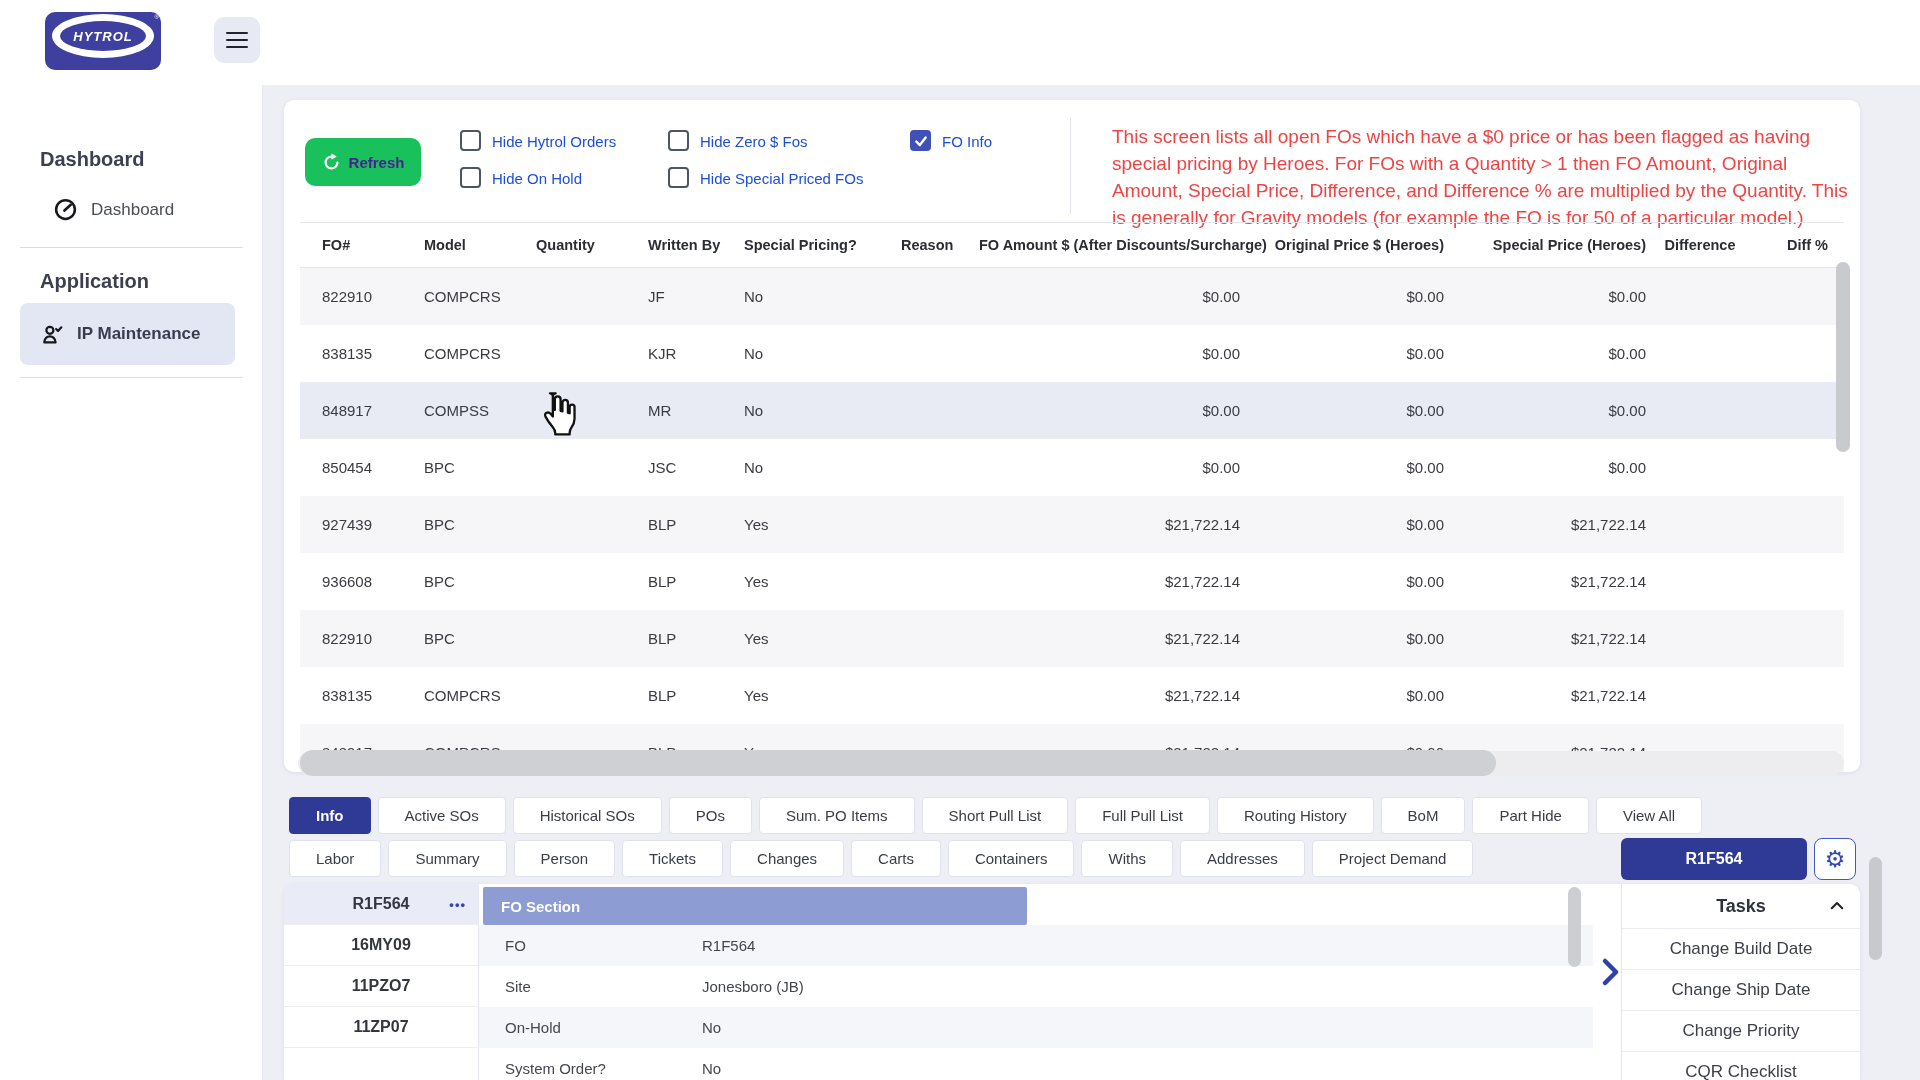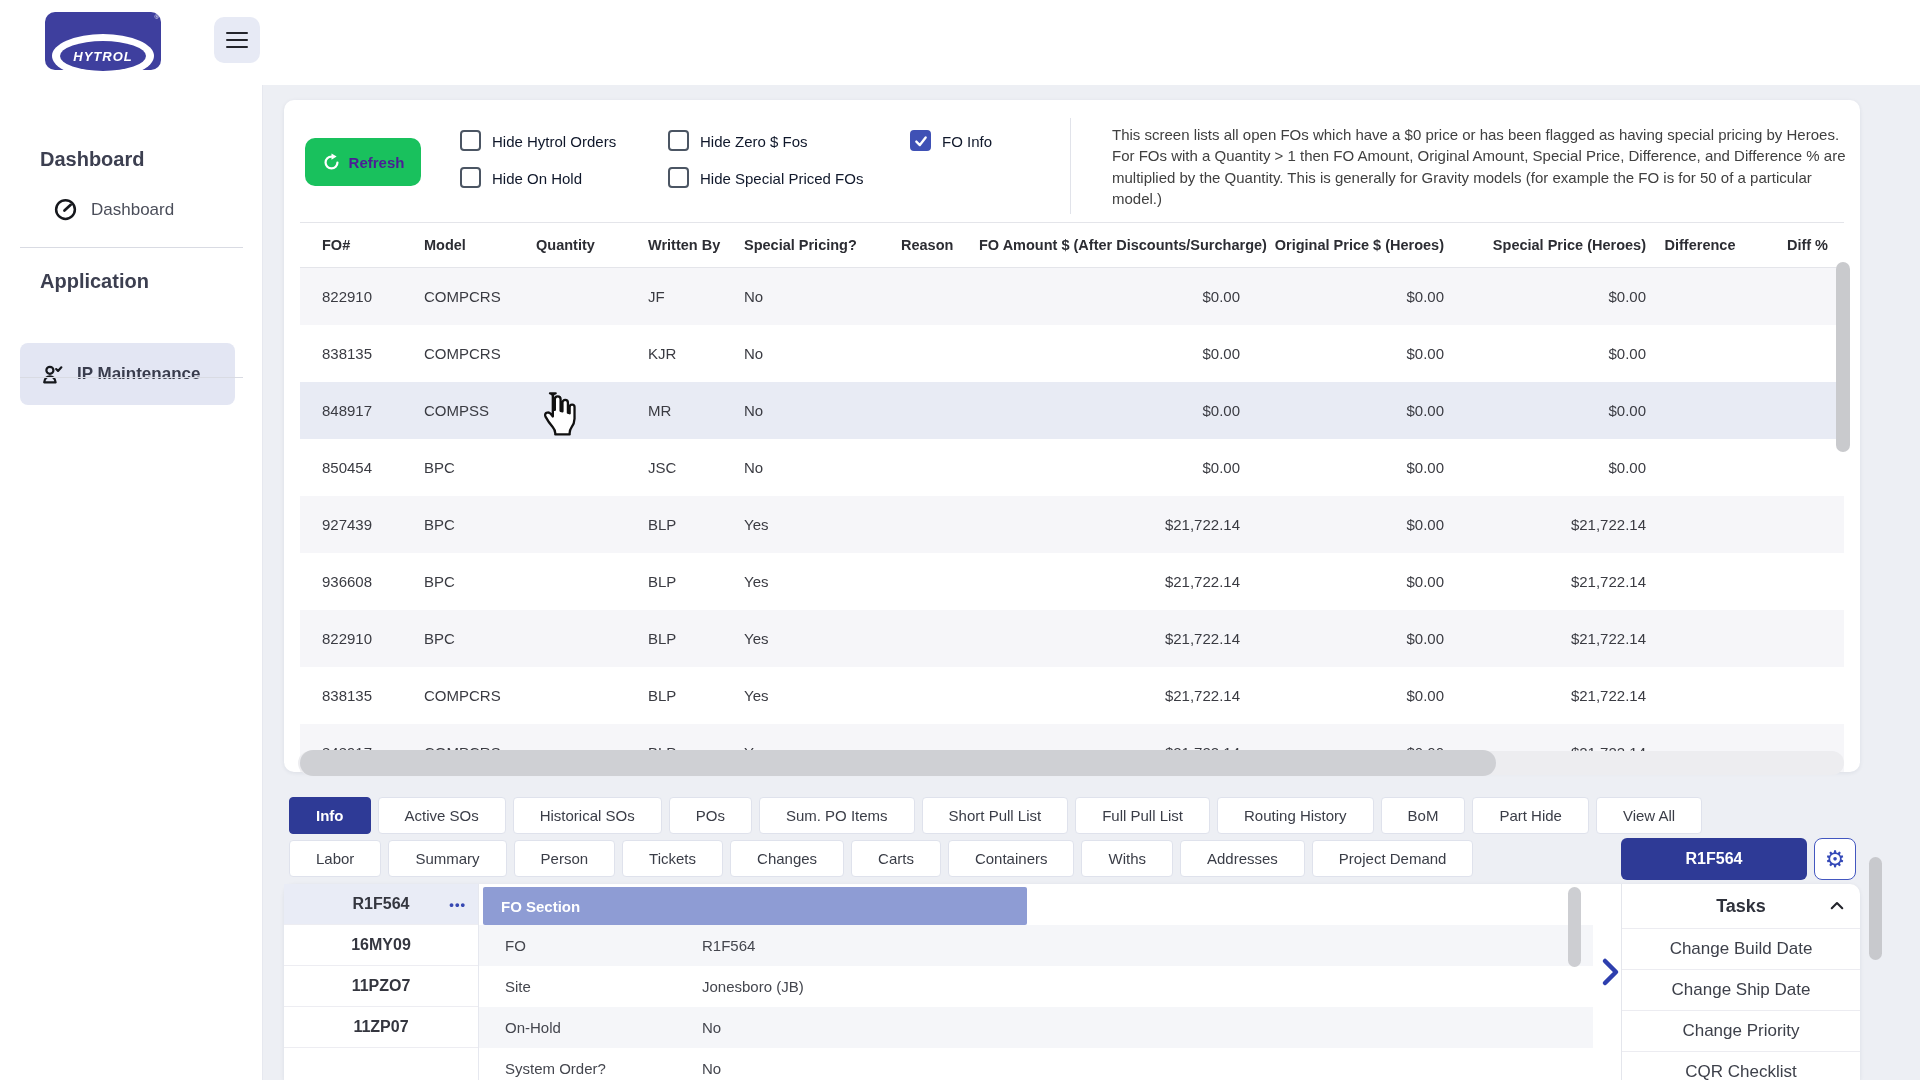--- a/index.html
+++ b/index.html
@@ -7,21 +7,21 @@
   body {
     font-family: "Liberation Sans", sans-serif;
     background:#edeff4;
     position:relative;
     overflow:hidden;
     color:#3a3b42;
   }
   
   .topbar { position:absolute; left:0; top:0; width:1920px; height:85px; background:#ffffff; }
   .logo { position:absolute; left:45px; top:12px; width:116px; height:58px; background:#3e3f9e; border-radius:10px; }
-  .logo .oval-outer { position:absolute; left:7px; top:22px; width:102px; height:44px; background:#ffffff; border-radius:50%; }
+  .logo .oval-outer { position:absolute; left:7px; top:2px; width:102px; height:44px; background:#ffffff; border-radius:50%; }
   .logo .oval-inner { position:absolute; left:8px; top:7px; width:86px; height:30px; background:#3e3f9e; border-radius:50%;
     display:flex; align-items:center; justify-content:center; }
   .logo .logo-text { color:#ffffff; font-style:italic; font-weight:bold; font-size:13px; letter-spacing:1px; }
   .logo .reg { position:absolute; right:2px; top:2px; color:#ffffff; font-size:6px; }
   .menu-btn { position:absolute; left:214px; top:17px; width:46px; height:46px; background:#e7eaf5; border-radius:10px;
     display:flex; flex-direction:column; justify-content:center; align-items:center; gap:4.5px; cursor:pointer; }
   .menu-btn .bar { width:22px; height:2.6px; background:#23242b; border-radius:2px; }
 
   
   .sidebar { position:absolute; left:0; top:85px; width:263px; height:995px; background:#ffffff; border-right:1px solid #e6e8ef; }
@@ -33,23 +33,23 @@
   .side-pill .label { font-size:17px; font-weight:bold; color:#393c4d; }
 
   
   .card-top { position:absolute; left:284px; top:100px; width:1576px; height:672px; background:#ffffff; border-radius:10px;
     box-shadow:0 1px 4px rgba(30,34,60,.08); }
   .refresh-btn { position:absolute; left:21px; top:38px; width:116px; height:48px; background:#19c15d; border:none; border-radius:10px;
     color:#4c1d95; font-weight:bold; font-size:15px; display:flex; align-items:center; justify-content:center; gap:8px; cursor:pointer;
     font-family:"Liberation Sans",sans-serif; }
   .cb { position:absolute; width:21px; height:21px; border:2px solid #4b5563; border-radius:4px; background:#fff; cursor:pointer; }
   .cb.checked { background:#3f51b5; border-color:#3f51b5; display:flex; align-items:center; justify-content:center; }
-  .cb-label { position:absolute; font-size:15px; color:#0f172a; white-space:nowrap; }
+  .cb-label { position:absolute; font-size:15px; color:#1d4ed8; white-space:nowrap; }
   .vdiv { position:absolute; left:786px; top:18px; width:1px; height:96px; background:#e1e3ea; }
-  .info-text { position:absolute; left:828px; top:24px; width:742px; font-size:15px; line-height:1.42; color:#404040; }
+  .info-text { position:absolute; left:828px; top:24px; width:742px; font-size:19px; line-height:1.42; color:#ef4444; }
 
   .table-wrap { position:absolute; left:16px; top:122px; width:1544px; height:550px; overflow:hidden; }
   table { border-collapse:collapse; table-layout:fixed; width:1544px; }
   th { height:45px; font-size:14.5px; font-weight:600; color:#2c2d33; text-align:left; padding-left:22px;
        border-top:1px solid #e4e5ea; border-bottom:1px solid #e4e5ea; white-space:nowrap; }
   td { height:57px; font-size:15px; color:#3a3b42; padding-left:22px; white-space:nowrap; }
   th.num, td.num { text-align:right; padding-left:0; padding-right:10px; }
   th.cen, td.cen { text-align:center; padding-left:0; }
   th.last, td.last { text-align:right; padding-left:0; padding-right:16px; }
   tr.stripe td { background:#f6f6f9; }
@@ -125,21 +125,21 @@
   <div class="side-heading" style="top:63px;">Dashboard</div>
   <div class="side-item" style="top:112px;">
     <svg width="25" height="25" viewBox="0 0 24 24">
       <circle cx="12" cy="12" r="9" fill="none" stroke="#16181d" stroke-width="2.4"></circle>
       <path d="M11 13 L17 7.5" stroke="#16181d" stroke-width="2.6" stroke-linecap="round"></path>
     </svg>
     <span>Dashboard</span>
   </div>
   <div class="side-divider" style="top:162px;"></div>
   <div class="side-heading" style="top:185px;">Application</div>
-  <div class="side-pill" style="top:218px;margin-top:40px;">
+  <div class="side-pill" style="top:218px;">
     <svg width="25" height="25" viewBox="0 0 24 24">
       <circle cx="9.5" cy="8" r="3.4" fill="none" stroke="#16181d" stroke-width="2.1"></circle>
       <path d="M4 19.5 C4.6 15.8 6.8 13.8 9.5 13.8 C12.2 13.8 14.4 15.8 15 19.5 Z" fill="none" stroke="#16181d" stroke-width="2.1" stroke-linejoin="round"></path>
       <path d="M15.5 6.8 l1.8 1.8 3.2-3.5" fill="none" stroke="#16181d" stroke-width="2.1" stroke-linecap="round" stroke-linejoin="round"></path>
     </svg>
     <span class="label">IP Maintenance</span>
   </div>
   <div class="side-divider" style="top:292px;"></div>
 </div>
 

